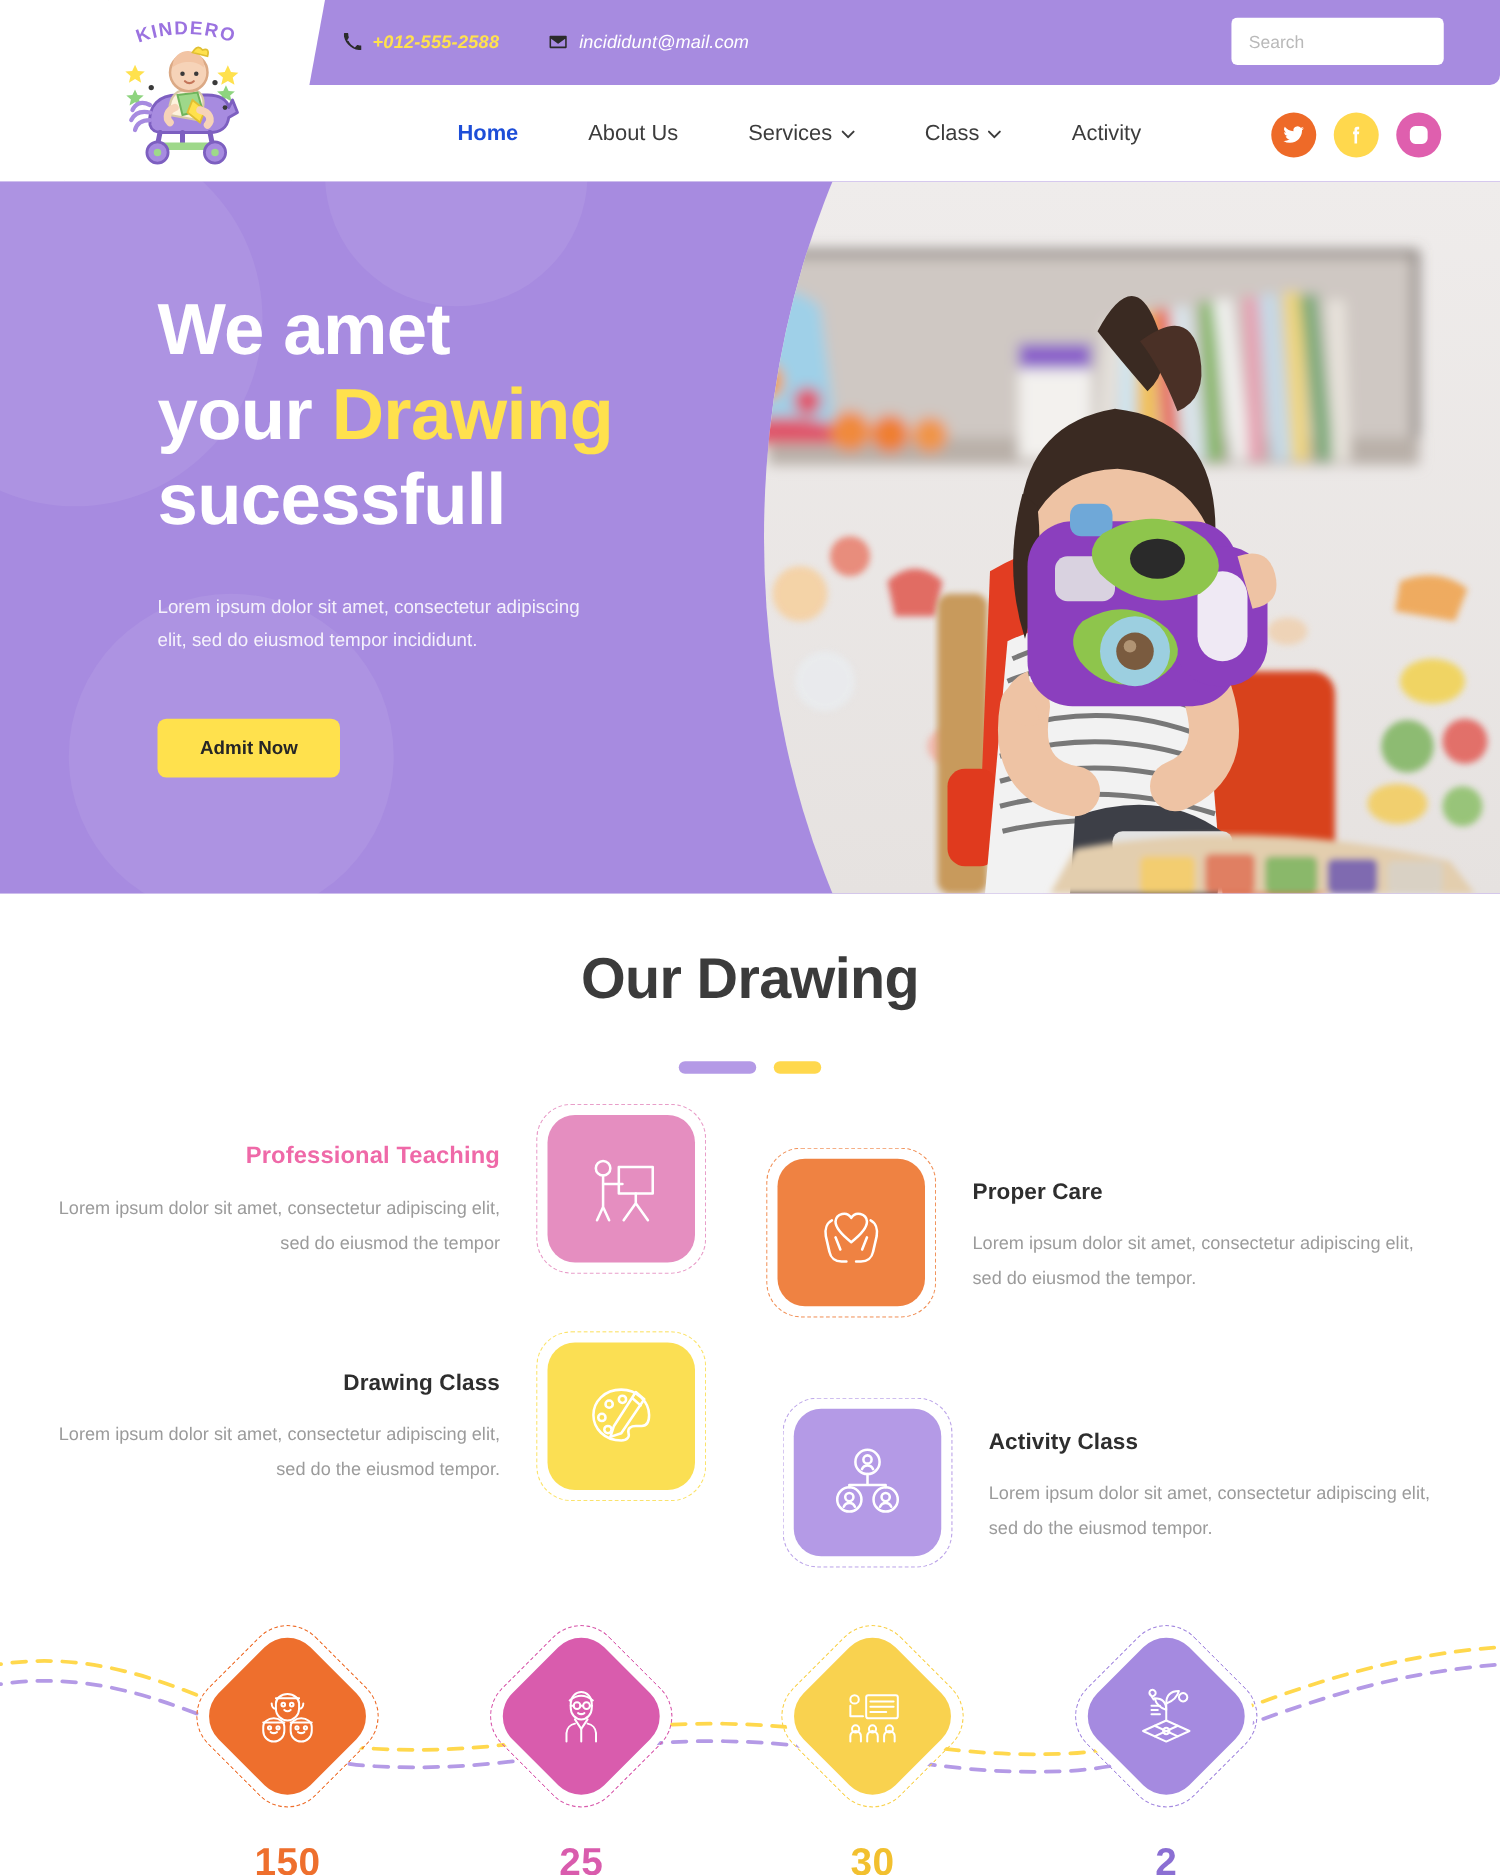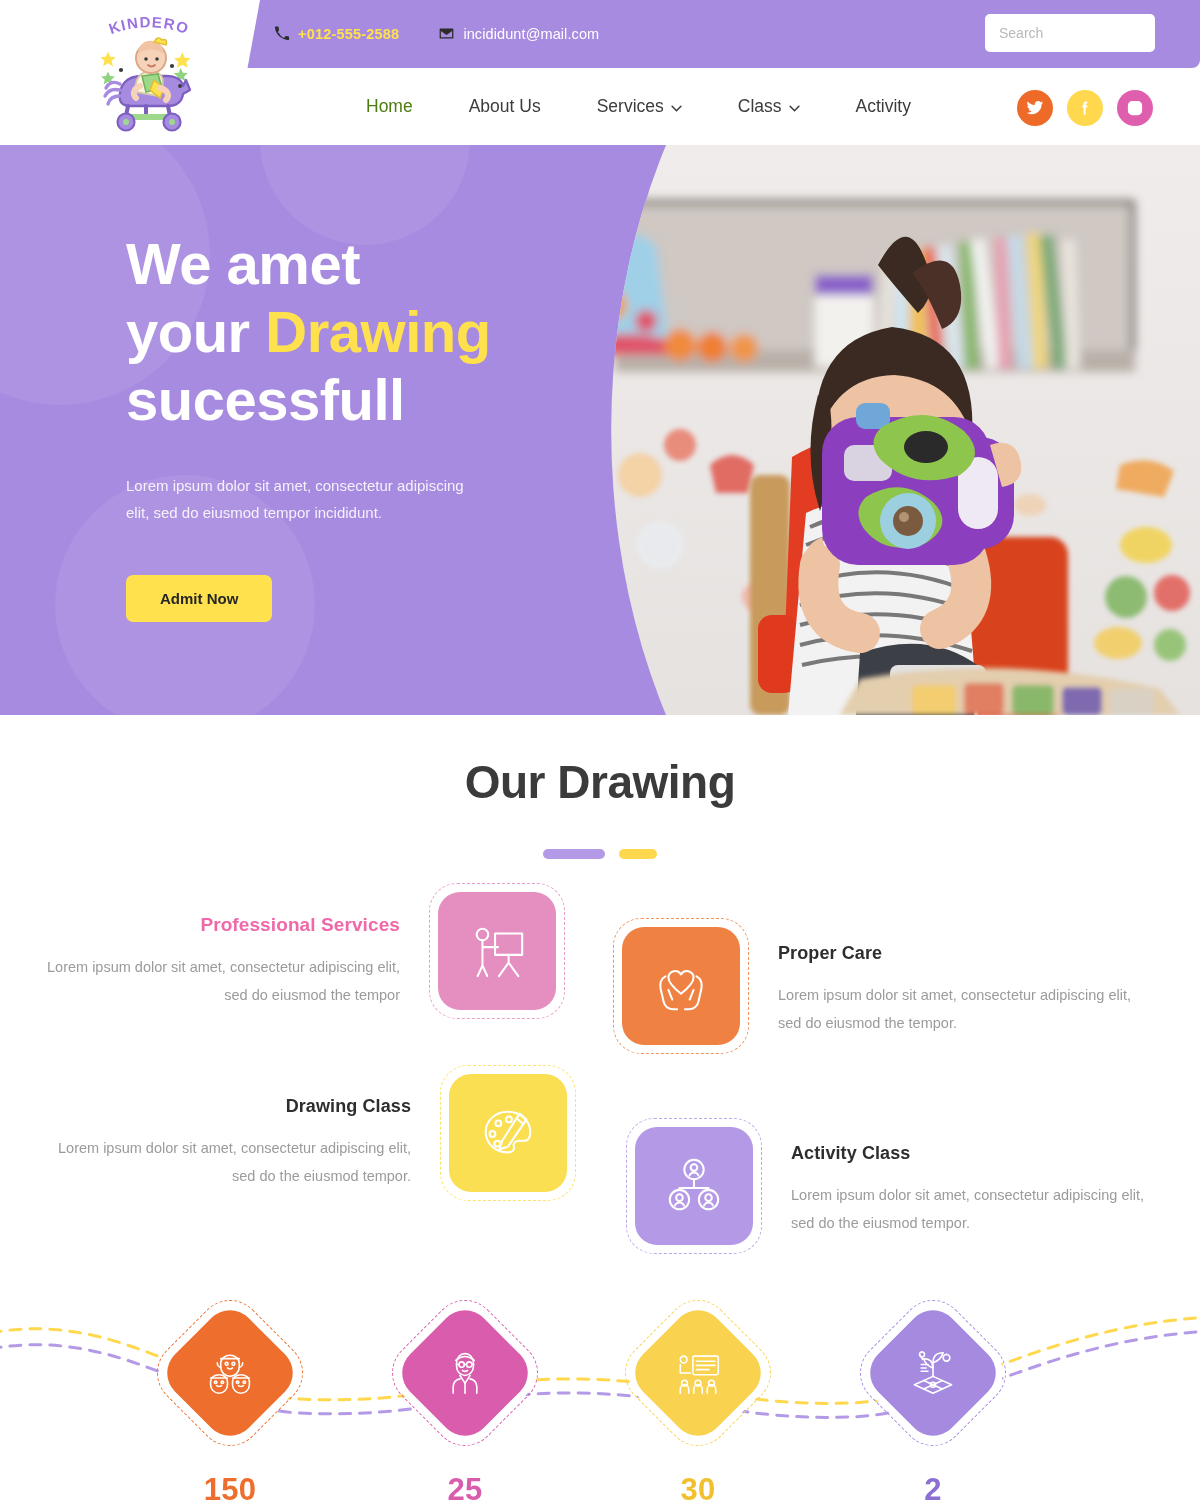--- a/index.html
+++ b/index.html
@@ -14,21 +14,21 @@
 
   
   .header { position:relative; width:1200px; height:145px; background:#ffffff; z-index:20; }
 
   .topbar {
     position:absolute; left:195px; top:0; width:1005px; height:68px;
     background:#a78be0; border-bottom-right-radius:8px;
     display:flex; align-items:center;
   }
   .topbar-inner { display:flex; align-items:center; margin-left:80px; gap:40px; }
-  .contact-item { display:flex; gap:9px; font-size:14.5px; }
+  .contact-item { display:flex; gap:9px; font-size:14.5px;font-style:italic; }
   .contact-item .glyph { font-size:14px; color:#2b2b2b; line-height:1; display:inline-block; }
   .phone-text { color:#ffe14d; font-weight:600; letter-spacing:.2px; }
   .email-text { color:#ffffff; letter-spacing:.1px; }
 
   .search-wrap {
     position:absolute; right:45px; top:14px;
     width:170px; height:38px; display:flex;
     border-radius:5px; overflow:hidden; background:#fff;
   }
   .search-input {
@@ -54,21 +54,21 @@
 
   .navbar {
     position:absolute; left:260px; top:68px; width:940px; height:77px;
     display:flex; align-items:center;
   }
   .nav-links { display:flex; align-items:center; gap:0; margin-left:78px; }
   .nav-link {
     font-size:17.5px; color:#3c3c3c; text-decoration:none; cursor:pointer;
     padding:0 28px; display:flex; align-items:center; gap:7px; white-space:nowrap;
   }
-  .nav-link.active { color:#4d7c0f; font-weight:400; }
+  .nav-link.active { color:#1d4ed8; font-weight:700; }
   .caret { font-size:11px; display:inline-block; transform:translateY(1px); }
 
   .socials { position:absolute; right:47px; top:22px; display:flex; gap:14px; }
   .social {
     width:36px; height:36px; border-radius:50%; cursor:pointer;
     display:flex; align-items:center; justify-content:center;
   }
   .social svg { width:18px; height:18px; fill:#fff; }
 
   
@@ -129,21 +129,21 @@
   .feat-icon svg { width:62px; height:62px; stroke:#fff; fill:none; stroke-width:2.1; }
 
   .feat-text-right { margin-left:38px; padding-top:16px; width:360px; text-align:left; }
   .feat-text-left  { margin-right:38px; padding-top:22px; width:355px; text-align:right; }
   .feat-name { font-size:18px; font-weight:700; color:#2e2e2e; letter-spacing:.1px; }
   .feat-name.pinktitle { color:#ef69a8; font-size:19px; }
   .feat-desc { margin-top:18px; font-size:14.5px; line-height:1.9; color:#9b9b9b; }
 
   .feat-1 { left:45px;  top:5px;   flex-direction:row; }
   .feat-2 { left:622px; top:40px;  flex-direction:row; }
-  .feat-3 { left:45px;  top:187px; flex-direction:row;margin-left:11px; }
+  .feat-3 { left:45px;  top:187px; flex-direction:row; }
   .feat-4 { left:622px; top:240px; flex-direction:row;margin-left:13px; }
 
   
   .stats { position:relative; width:1200px; height:260px; background:#fff; }
   .stats-wave { position:absolute; left:0; top:0; width:1200px; height:170px; }
 
   .stat {
     position:absolute; top:14px; width:230px;
     display:flex; flex-direction:column; align-items:center;
   }
@@ -443,21 +443,21 @@
   <h2 class="sec-title">Our Drawing</h2>
   <div class="sec-divider">
     <span class="dash-a"></span>
     <span class="dash-b"></span>
   </div>
 
   <div class="feat-grid">
 
     <div class="feat feat-1">
       <div class="feat-text-left">
-        <div class="feat-name pinktitle">Professional Services</div>
+        <div class="feat-name pinktitle">Professional Teaching</div>
         <div class="feat-desc">Lorem ipsum dolor sit amet, consectetur adipiscing elit, sed do eiusmod the tempor</div>
       </div>
       <div class="feat-icon" style="background:#e58ec0;color:#e58ec0">
         <svg viewBox="0 0 64 64" stroke-linecap="round" stroke-linejoin="round">
           <circle cx="17" cy="15" r="6"></circle>
           <path d="M17 21 v26 M17 47 l-5 11 M17 47 l5 11 M17 28 h16"></path>
           <rect x="30" y="14" width="28" height="22"></rect>
           <path d="M44 36 v8 M44 44 l-10 14 M44 44 l10 14"></path>
         </svg>
       </div>

